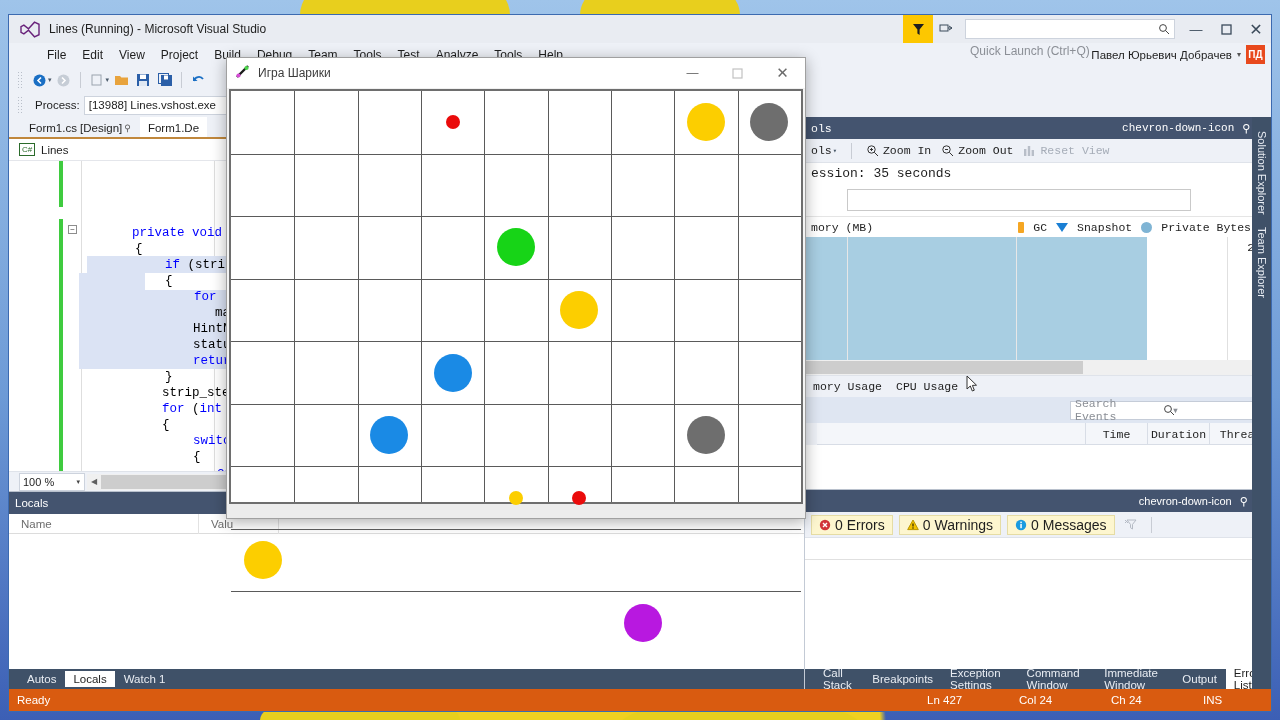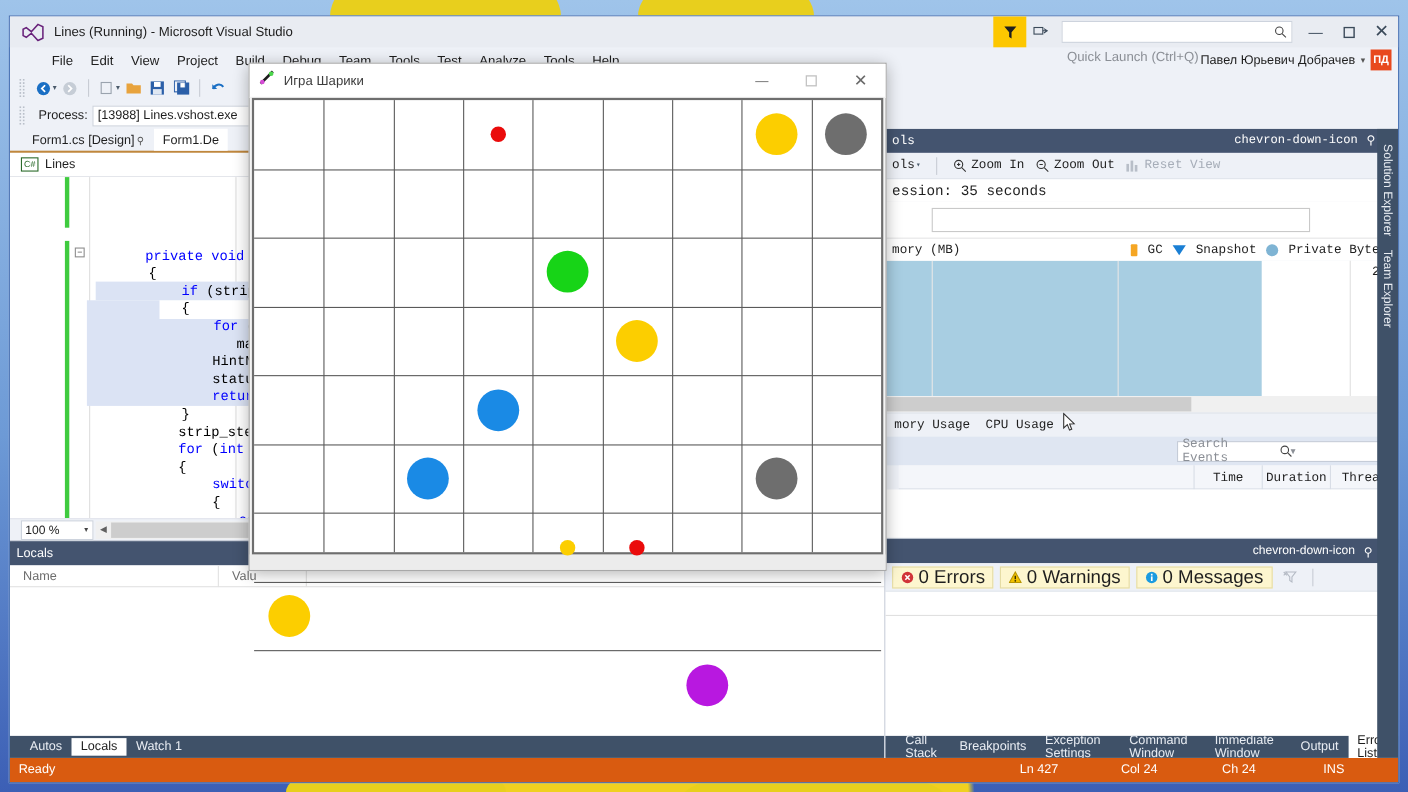--- a/index.html
+++ b/index.html
@@ -157,21 +157,21 @@
   .rtick { position: absolute; bottom: 0; width: 1px; height: 5px; background: #9a9a9a; }
   .rtick.major { height: 13px; }
   .rlabel { position: absolute; top: 1px; font-size: 11px; color: #1e1e1e; }
   .playhead { position: absolute; top: 2px; width: 5px; height: 20px; background: #111; }
 
   .evlane { height: 34px; background: #fff; position: relative; border-bottom: 1px solid #e5e5e5; }
   .evbox { position: absolute; top: 6px; height: 22px; border: 1px solid #c9c9c9; background: #fff; }
 
   .memhead { height: 20px; background: #fff; display: flex; align-items: center; font-size: 11.5px;
     color: #1e1e1e; padding-left: 6px; }
-  .legend { margin-left: auto; display: flex; align-items: center; gap: 9px; padding-right: 10px; }
+  .legend { margin-left: auto; display: flex; align-items: center; gap: 9px; padding-right: 20px; }
   .legend span { font-size: 11.5px; color: #1e1e1e; }
   .lg-gc { width: 6px; height: 11px; background: #f5a623; border-radius: 1px; }
   .lg-snap { width: 0; height: 0; border-left: 6px solid transparent; border-right: 6px solid transparent;
     border-top: 9px solid #1a7fd4; }
   .lg-pb { width: 11px; height: 11px; border-radius: 50%; background: #7fb4d4; }
 
   .memchart { flex: 1; background: #fff; position: relative; min-height: 0; display: flex; }
   .memplot { flex: 1; position: relative; overflow: hidden; }
   .memfill { position: absolute; left: 0; bottom: 0; background: #a8cee2; }
   .memgrid { position: absolute; top: 0; bottom: 0; width: 1px; background: #e7e7e7; }
@@ -194,21 +194,21 @@
     border-bottom: 1px solid #d8dde6; margin-left: 12px; }
   .ev-col { font-size: 11.5px; color: #1e1e1e; width: 62px; text-align: center;
     border-left: 1px solid #d8dde6; height: 22px; display: flex; align-items: center; justify-content: center; }
   .ev-body { height: 44px; background: #fff; }
 
   
   .errlist { height: 180px; display: flex; flex-direction: column; border-top: 1px solid #b8c0cc; }
   .err-toolbar { height: 26px; background: #eef1f7; display: flex; align-items: center; gap: 6px; padding-left: 6px;
     border-bottom: 1px solid #dfe3ea; }
   .pillgrp { display: flex; align-items: center; gap: 4px; background: #fdf6cf; border: 1px solid #e5dca4;
-    padding: 1px 7px; height: 20px; font-size: 17px; color: #1e1e1e; }
+    padding: 1px 7px; height: 20px; font-size: 14px; color: #1e1e1e; }
   .err-search { height: 22px; background: #fff; border-bottom: 1px solid #e0e0e0; display: flex; align-items: center;
     justify-content: flex-end; padding-right: 6px; }
   .err-body { flex: 1; background: #fff; }
 
   
   .vdock { position: absolute; right: 0; top: 0; bottom: 0; width: 19px; background: #3f5168;
     display: flex; flex-direction: column; align-items: center; padding-top: 8px; }
   .vtab { writing-mode: vertical-rl; font-size: 11px; color: #e9edf3; padding: 6px 2px; }
 
   

